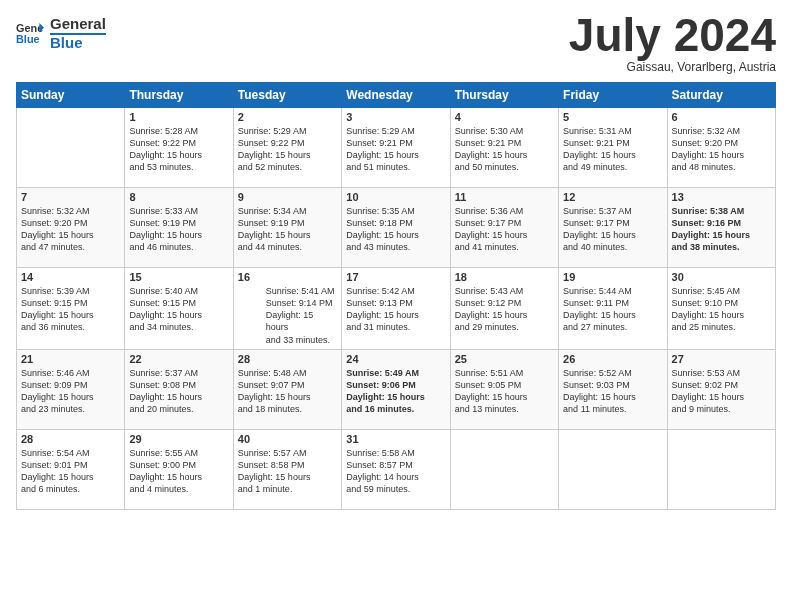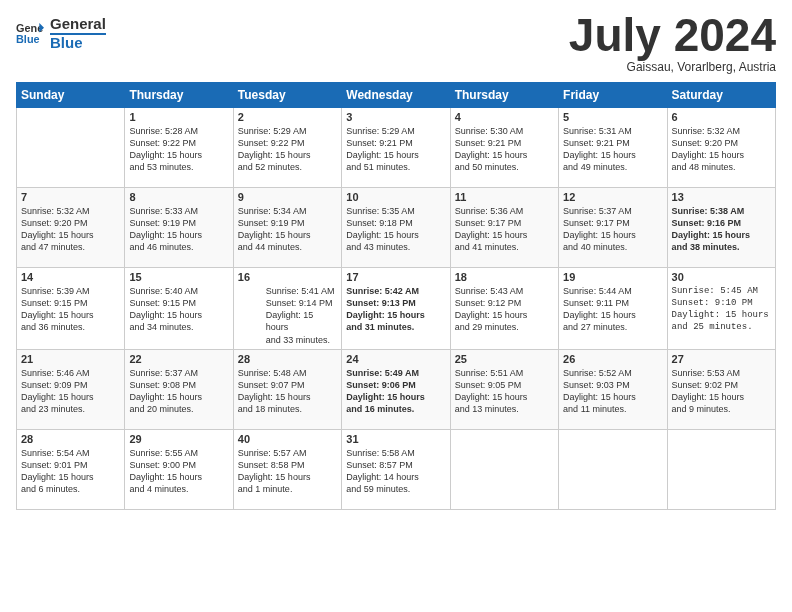--- a/index.html
+++ b/index.html
@@ -237,42 +237,42 @@
           </td>
           <td>
             <span class="day-num">16</span>
             <div class="day-info" style="white-space: pre-line; margin-left: 28px;">Sunrise: 5:41 AM
 Sunset: 9:14 PM
 Daylight: 15 hours
 and 33 minutes.</div>
           </td>
           <td>
             <span class="day-num">17</span>
-            <div class="day-info" style="white-space: pre-line; font-weight: bold;">Sunrise: 5:42 AM
+            <div class="day-info" style="white-space: pre-line;">Sunrise: 5:42 AM
 Sunset: 9:13 PM
 Daylight: 15 hours
 and 31 minutes.</div>
           </td>
           <td>
             <span class="day-num">18</span>
             <div class="day-info" style="white-space: pre-line;">Sunrise: 5:43 AM
 Sunset: 9:12 PM
 Daylight: 15 hours
 and 29 minutes.</div>
           </td>
           <td>
             <span class="day-num">19</span>
             <div class="day-info" style="white-space: pre-line;">Sunrise: 5:44 AM
 Sunset: 9:11 PM
 Daylight: 15 hours
 and 27 minutes.</div>
           </td>
           <td>
             <span class="day-num">30</span>
-            <div class="day-info" style="white-space: pre-line; font-family: Liberation Mono, monospace;">Sunrise: 5:45 AM
+            <div class="day-info" style="white-space: pre-line;">Sunrise: 5:45 AM
 Sunset: 9:10 PM
 Daylight: 15 hours
 and 25 minutes.</div>
           </td>
         </tr>
         <tr>
           <td>
             <span class="day-num">21</span>
             <div class="day-info" style="white-space: pre-line;">Sunrise: 5:46 AM
 Sunset: 9:09 PM

